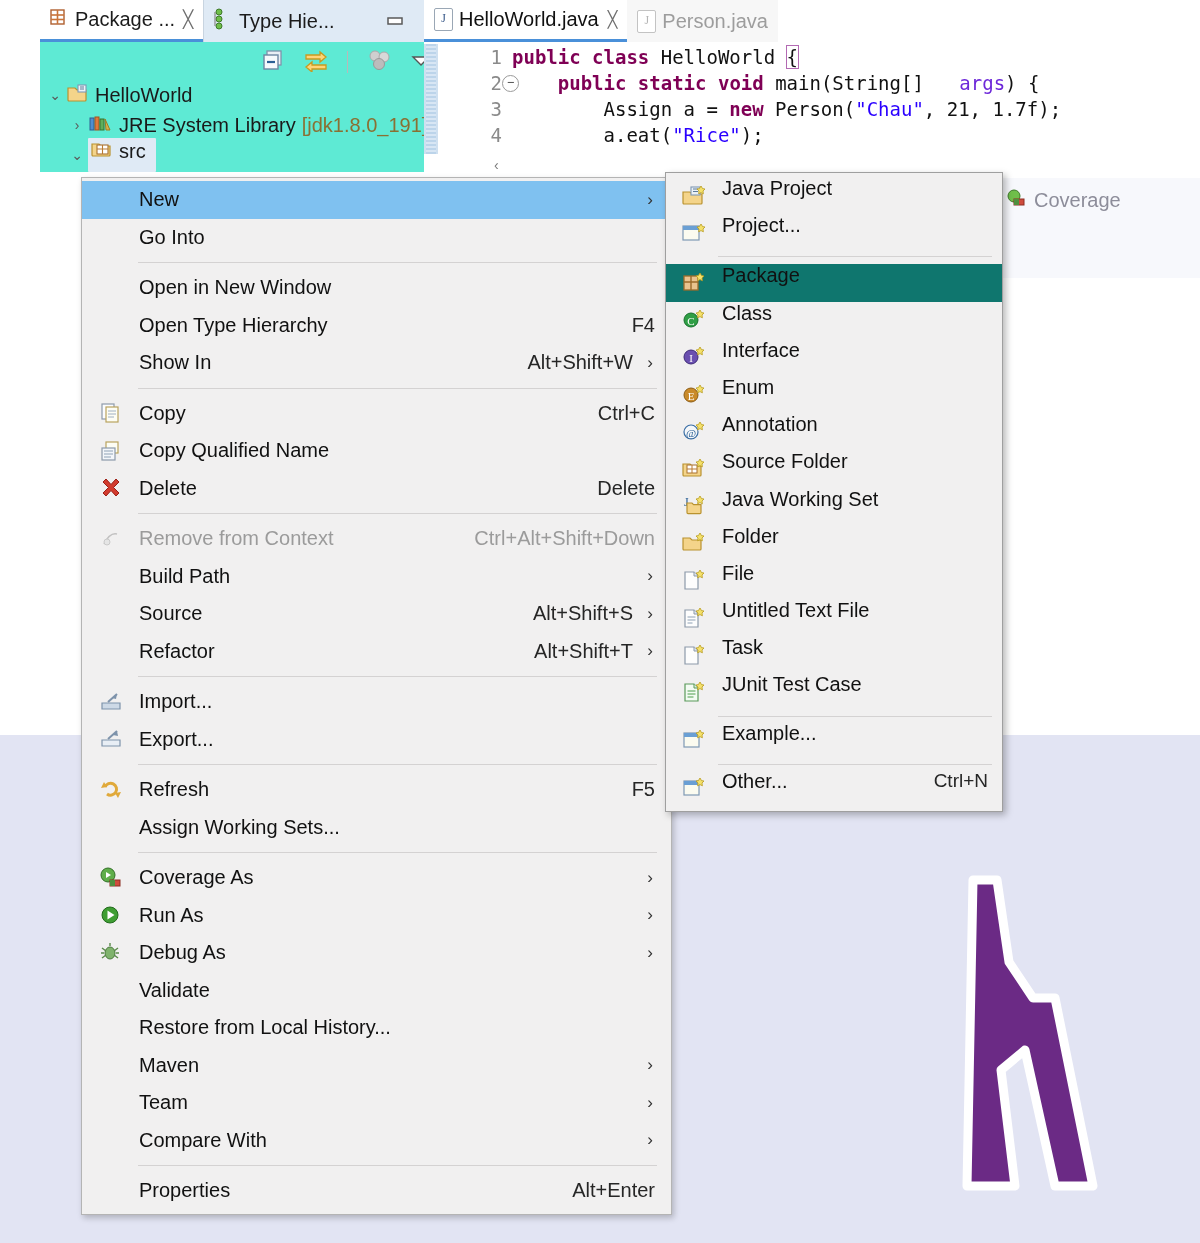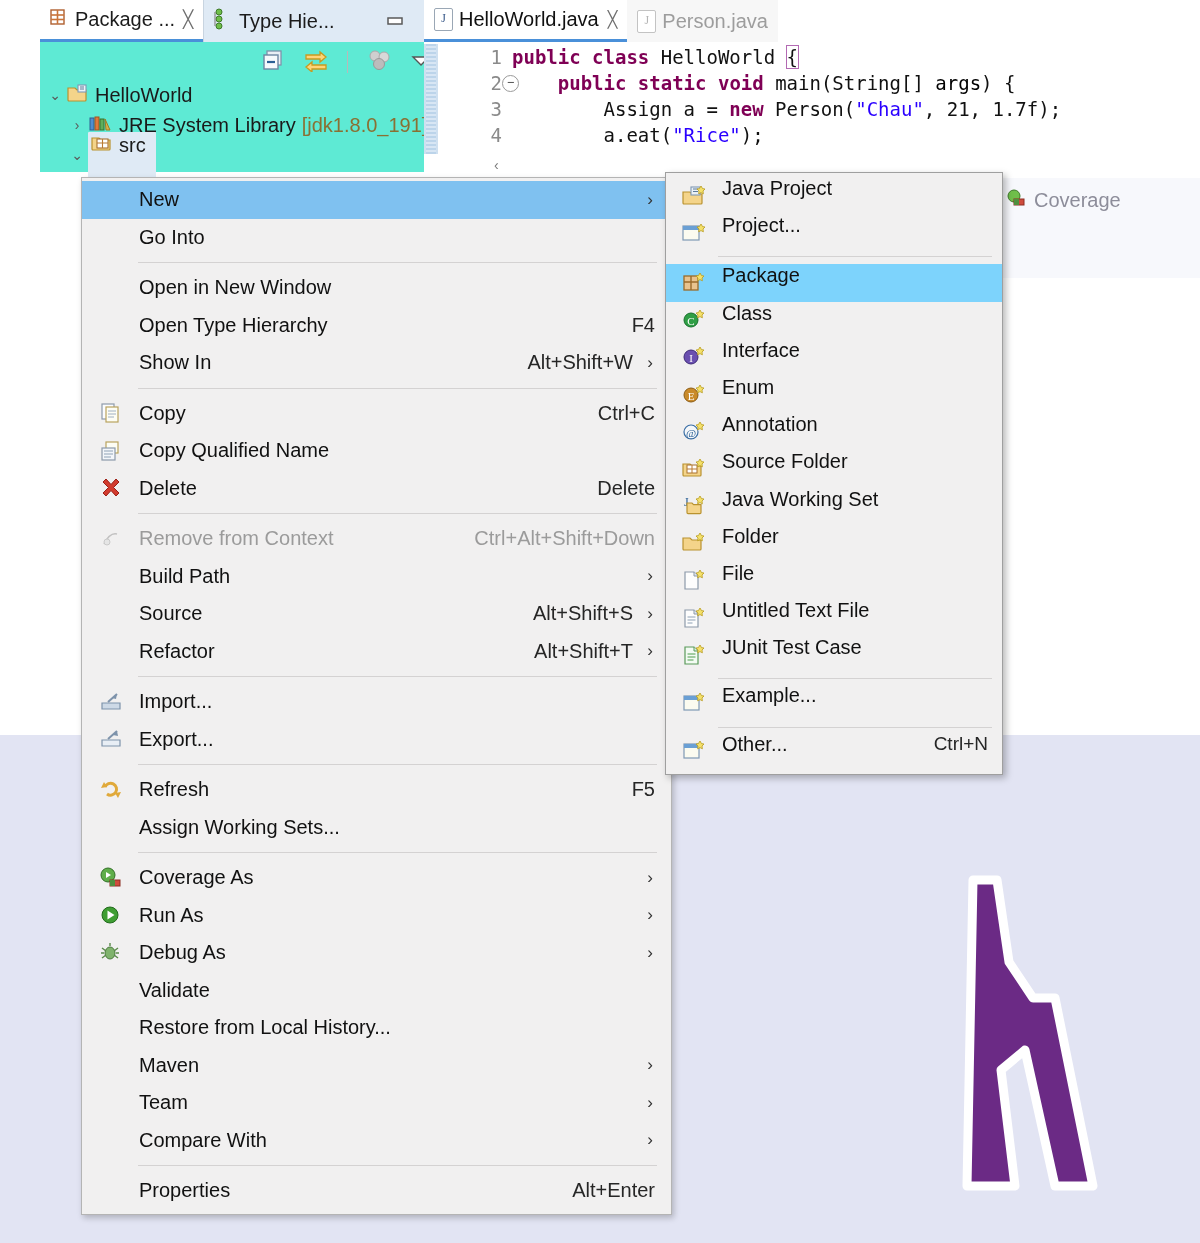--- a/index.html
+++ b/index.html
@@ -36,21 +36,21 @@
   }
   .tab .tab-icon{margin-left:8px;margin-right:7px;display:block;}
   .tab .tab-label{white-space:nowrap;}
   .tab .tab-close{margin-left:8px;color:#6f6f6f;font-size:17px;}
   .tab .wincontrols{margin-left:auto;display:flex;align-items:center;gap:16px;margin-right:16px;}
   .tree{position:absolute;left:0;top:80px;width:420px;}
   .trow{display:flex;align-items:center;height:30px;font-size:20px;color:#1a1a1a;}
   .trow .arrow{width:22px;text-align:center;color:#5a5a5a;font-size:14px;flex:0 0 22px;}
   .trow .ticon{margin-right:7px;display:block;}
   .trow .jre-ver{color:#8a7033;margin-left:6px;}
-  .trow.sel .lbl-wrap{background:#dfeaf5;padding:1px 10px 20px 2px;border-radius:1px;}
+  .trow.sel .lbl-wrap{background:#dfeaf5;padding:1px 10px 8px 2px;border-radius:1px;}
   .toolbar-row{position:absolute;left:0;top:45px;width:420px;height:34px;
      display:flex;align-items:center;justify-content:flex-end;gap:18px;padding-right:28px;box-sizing:border-box;}
   .tb-sep{width:1px;height:22px;background:#b9b9b9;}
 
   
   #editor{
     position:absolute;left:424px;top:0;width:776px;height:172px;background:#ffffff;
   }
   #editor .etabs{position:absolute;left:0;top:0;height:42px;width:776px;display:flex;align-items:center;}
   .etab{display:flex;align-items:center;height:42px;font-size:20px;padding:0 10px;box-sizing:border-box;}
@@ -67,21 +67,21 @@
   }
   .ruler{position:absolute;left:0;top:0;width:14px;height:110px;background:#cfe0f0;}
   .ruler-inner{position:absolute;left:2px;top:0;width:10px;height:110px;
     background:repeating-linear-gradient(0deg,#bcd4ea 0,#bcd4ea 2px,#d8e6f4 2px,#d8e6f4 4px);}
   .lines{position:absolute;left:18px;top:0;width:60px;color:#8a8a8a;text-align:right;}
   .lineno{height:26px;position:relative;}
   .fold{position:absolute;right:-17px;top:5px;width:15px;height:15px;border:1.3px solid #9a9a9a;border-radius:50%;color:#555;font-size:12px;line-height:13px;text-align:center;}
   .codetext{position:absolute;left:88px;top:0;white-space:pre;color:#111;}
   .kw{color:#7f0055;font-weight:bold;}
   .str{color:#2a00ff;}
-  .param{color:#000000;}
+  .param{color:#6d28d9;margin-left:24px;}
   .brkt{outline:1.5px solid #b36ab3;}
   .hscroll{position:absolute;left:70px;top:157px;width:706px;height:15px;color:#7a7a7a;font-size:14px;}
 
   
   #coverage{
     position:absolute;left:1000px;top:178px;width:200px;height:100px;background:#f7f8fc;
   }
   #coverage .cvtab{display:flex;align-items:center;height:44px;padding-left:6px;color:#8d8d9a;font-size:20px;}
 
   
@@ -111,21 +111,21 @@
     box-shadow:3px 3px 7px rgba(0,0,0,.28);
     padding:4px 0 4px 0;box-sizing:border-box;
   }
   .si{
     position:relative;display:flex;align-items:flex-start;height:37.2px;
     font-size:20px;color:#111;padding-left:56px;padding-right:14px;box-sizing:border-box;
   }
   .si .si-icon{position:absolute;left:14px;top:50%;transform:translateY(-50%);width:28px;height:26px;
     display:flex;align-items:center;justify-content:center;}
   .si .si-accel{margin-left:auto;color:#262626;font-size:19px;}
-  .si.highlight{background:#7dd3fc;margin-top:7px;}
+  .si.highlight{background:#0f766e;margin-top:7px;}
   .ssep{height:1px;background:#d4d2d2;margin:5px 10px 5px 52px;}
 
   
   #logo{position:absolute;left:905px;top:870px;width:240px;height:330px;}
 </style>
 </head>
 <body>
 
 <div id="backdrop-lower"></div>
 
@@ -631,20 +631,30 @@
       <svg width="26" height="24" viewBox="0 0 26 24">
         <path d="M4 4 h9 l4 4 v13 H4 z" fill="#fdfdfd" stroke="#8d9aaa" stroke-width="1.2"></path>
         <path d="M13 4 v4 h4" fill="#e3e8ee" stroke="#8d9aaa" stroke-width="1"></path>
         <path d="M6.5 11 h8 M6.5 14 h8 M6.5 17 h5" stroke="#8fa2b6" stroke-width="1.1"></path>
         <path d="M19 2 l1.5 2.6 L23 5 l-2 2 l.4 2.8 L19 8.6 L16.6 9.8 L17 7 L15 5 l2.4 -.4 z" fill="#f4e06a" stroke="#b79a1e" stroke-width=".8"></path>
       </svg>
     </span>
     <span>Untitled Text File</span>
   </div>
 
+  <div class="si">
+    <span class="si-icon">
+      <svg width="26" height="24" viewBox="0 0 26 24">
+        <path d="M4 4 h9 l4 4 v13 H4 z" fill="#fdfdfd" stroke="#8d9aaa" stroke-width="1.2"></path>
+        <path d="M13 4 v4 h4" fill="#e3e8ee" stroke="#8d9aaa" stroke-width="1"></path>
+        <path d="M19 2 l1.5 2.6 L23 5 l-2 2 l.4 2.8 L19 8.6 L16.6 9.8 L17 7 L15 5 l2.4 -.4 z" fill="#f4e06a" stroke="#b79a1e" stroke-width=".8"></path>
+      </svg>
+    </span>
+    <span>Task</span>
+  </div>
 
   <div class="si">
     <span class="si-icon">
       <svg width="26" height="24" viewBox="0 0 26 24">
         <path d="M4 4 h9 l4 4 v13 H4 z" fill="#f3fbf3" stroke="#5a9a5a" stroke-width="1.2"></path>
         <path d="M13 4 v4 h4" fill="#dff0df" stroke="#5a9a5a" stroke-width="1"></path>
         <path d="M6.5 11 h8 M6.5 14 h8 M6.5 17 h6" stroke="#4f9e4f" stroke-width="1.1"></path>
         <path d="M19 2 l1.5 2.6 L23 5 l-2 2 l.4 2.8 L19 8.6 L16.6 9.8 L17 7 L15 5 l2.4 -.4 z" fill="#f4e06a" stroke="#b79a1e" stroke-width=".8"></path>
       </svg>
     </span>

